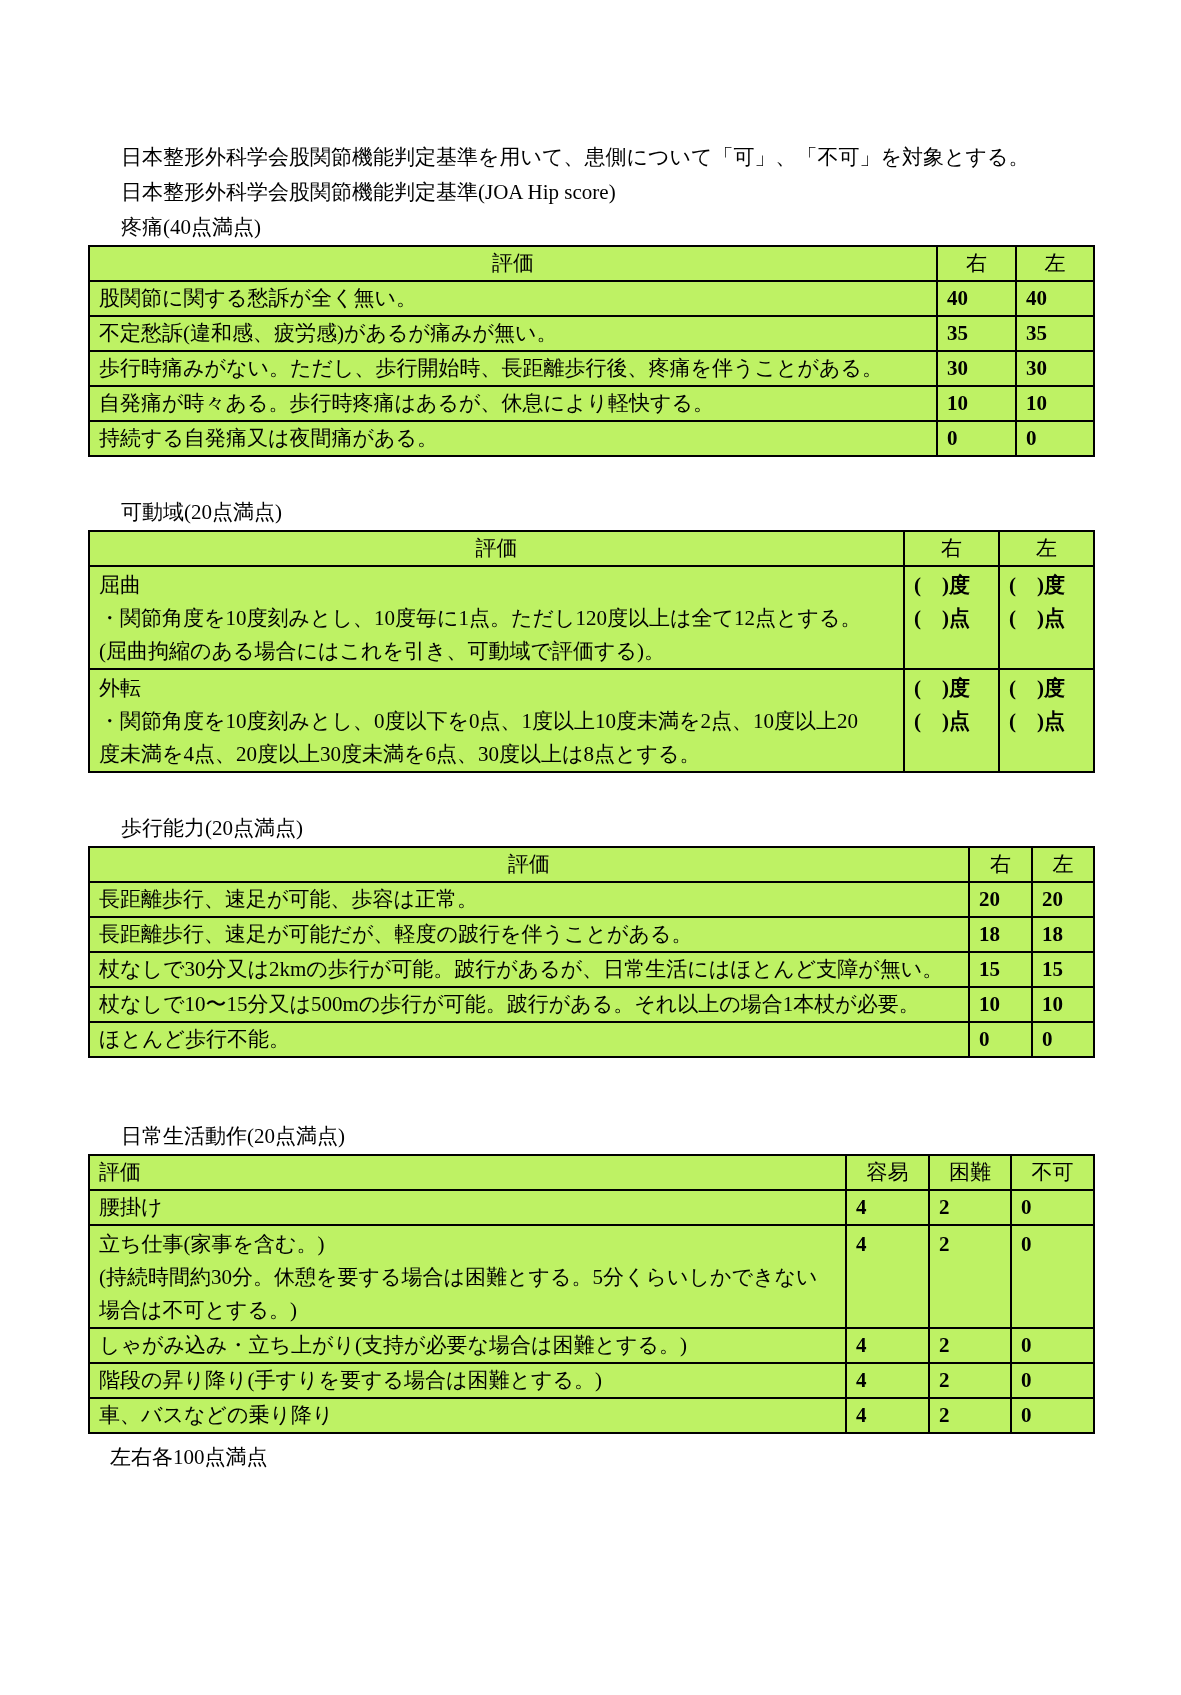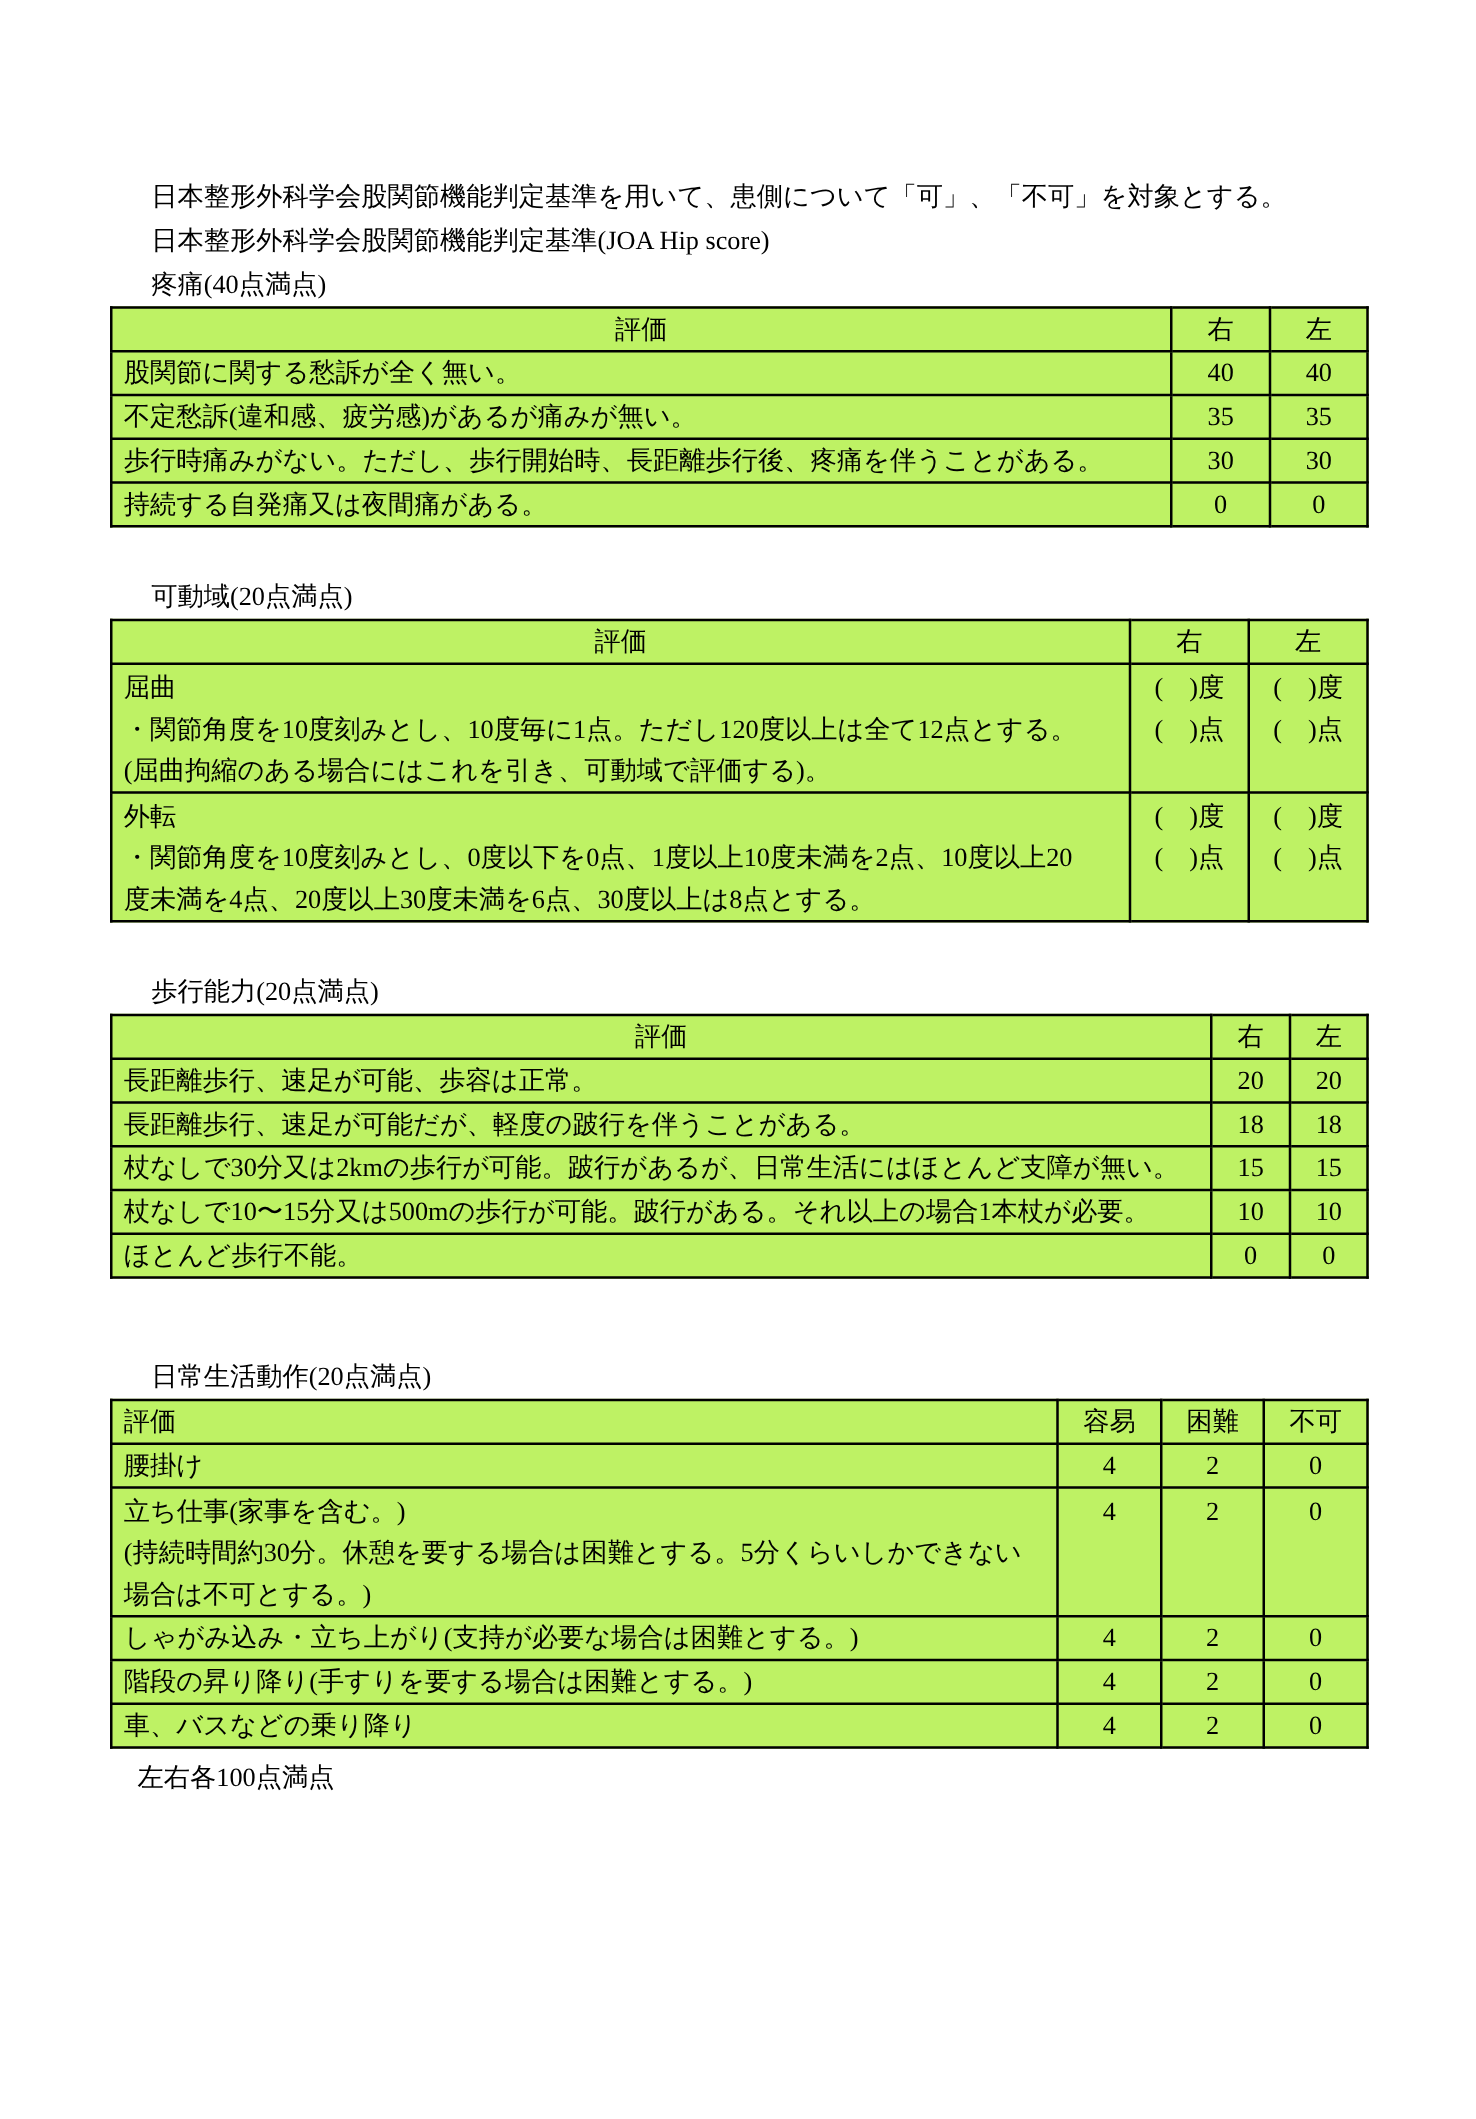--- a/index.html
+++ b/index.html
@@ -29,21 +29,21 @@
   }
   table.tbl td {
     border: 2px solid #000000;
     padding: 0 9px;
     line-height: 33px;
     vertical-align: middle;
     overflow: hidden;
   }
   td.hc { text-align: center; height: 33px; }      
   td.hl { text-align: left; height: 33px; }        
-  td.sc { text-align: center; padding: 0 2px; }    
+  td.sc { text-align: left; padding: 0 2px; font-weight: bold; }    
   tr.row-1 td { height: 35px; }                    
   tr.row-3 td { height: 100px; vertical-align: top; padding-top: 2px; }
   tr.row-tall td { height: 86px; vertical-align: top; padding-top: 2px; }
   td .ln { line-height: 33px; white-space: nowrap; }
   td.sc .ln { white-space: nowrap; }
 
   .footer-line {
     margin-top: 6px;
     height: 35px; line-height: 35px;
     padding-left: 22px;
@@ -82,20 +82,25 @@
         <td>不定愁訴(違和感、疲労感)があるが痛みが無い。</td>
         <td class="sc">35</td>
         <td class="sc">35</td>
       </tr>
       <tr class="row-1">
         <td>歩行時痛みがない。ただし、歩行開始時、長距離歩行後、疼痛を伴うことがある。</td>
         <td class="sc">30</td>
         <td class="sc">30</td>
       </tr>
       <tr class="row-1">
+        <td>自発痛が時々ある。歩行時疼痛はあるが、休息により軽快する。</td>
+        <td class="sc">10</td>
+        <td class="sc">10</td>
+      </tr>
+      <tr class="row-1">
         <td>持続する自発痛又は夜間痛がある。</td>
         <td class="sc">0</td>
         <td class="sc">0</td>
       </tr>
     </tbody>
       </table>
 
     <div class="section-title">可動域(20点満点)</div>
     <table class="tbl">
       <colgroup>

